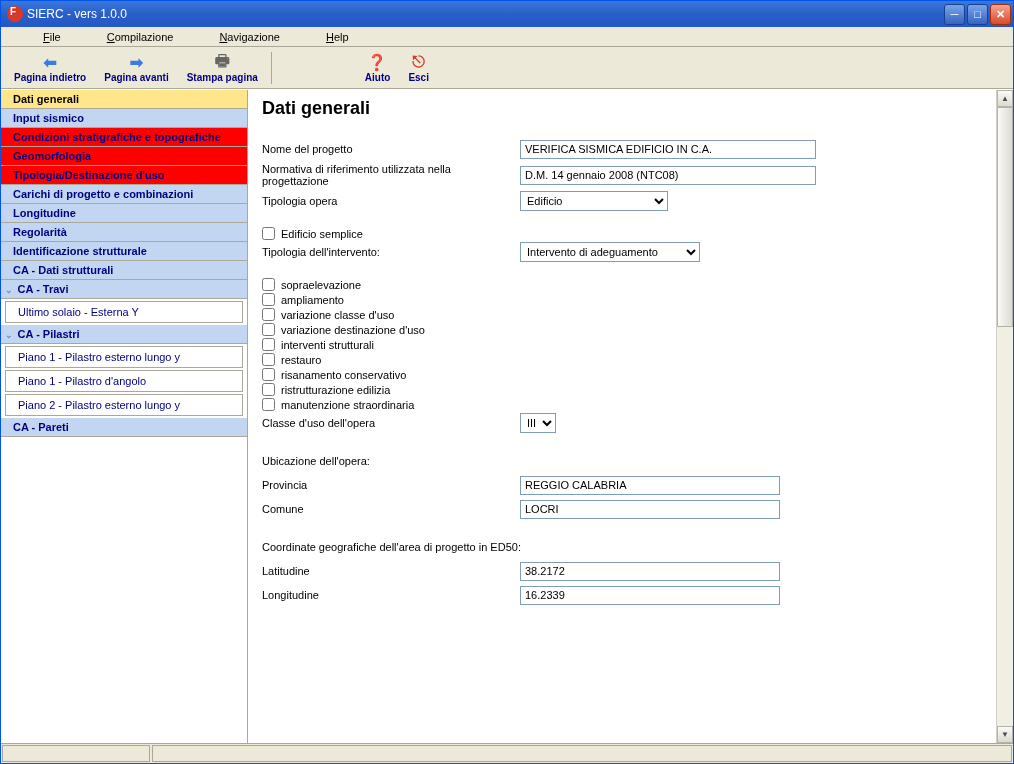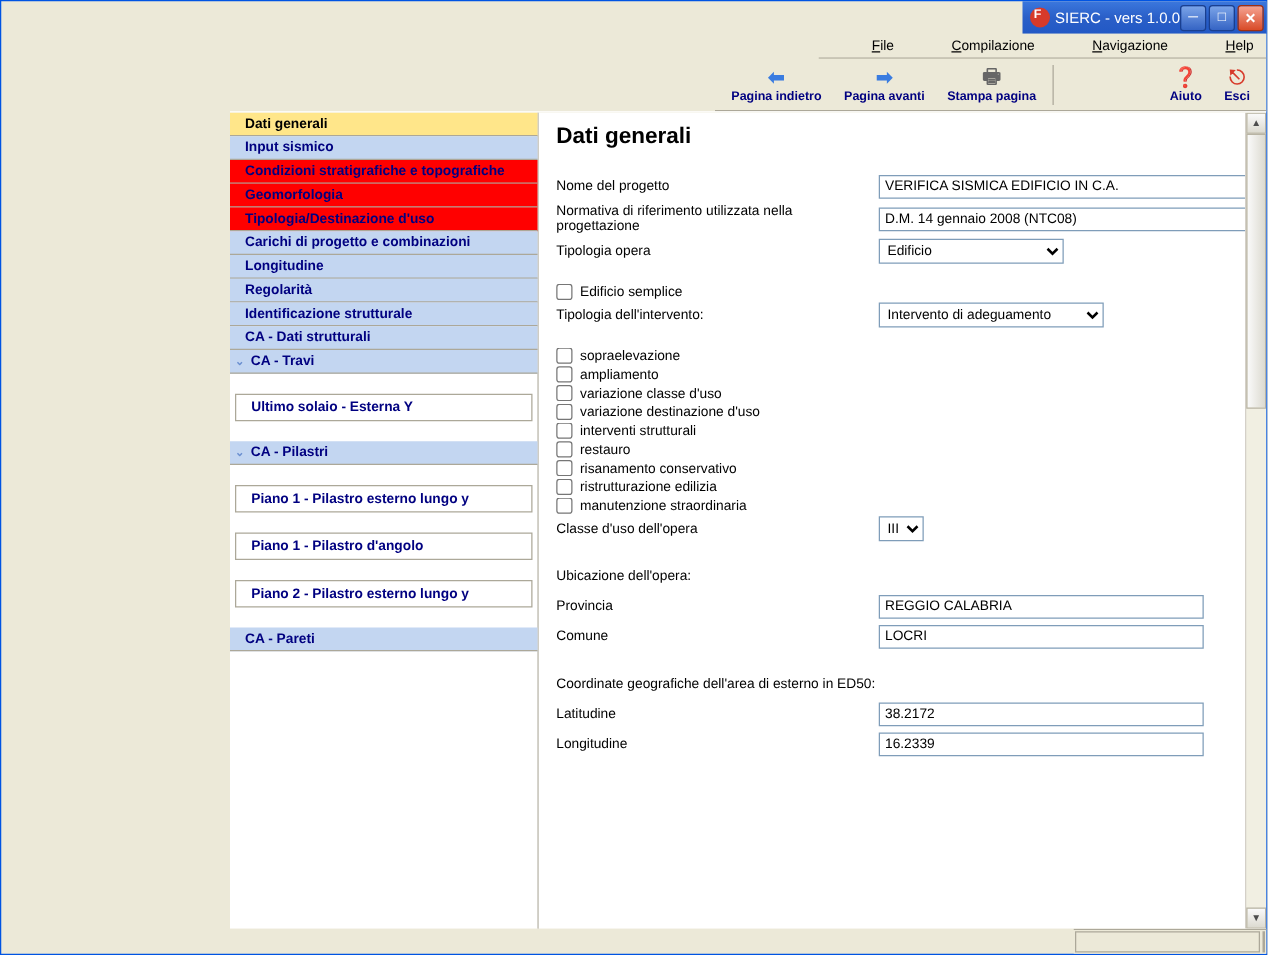--- a/index.html
+++ b/index.html
@@ -1,17 +1,17 @@
 <!DOCTYPE html>
 <html><head>
 <meta charset="utf-8">
 <style>
 * { box-sizing: border-box; margin: 0; padding: 0; }
 body { font-family: Tahoma, Arial, sans-serif; font-size: 11px; background: #ece9d8; overflow: hidden; }
-.window { width: 1014px; height: 764px; background: #ece9d8; border: 1px solid #0054e3; display: flex; flex-direction: column; align-items: flex-end; }
+.window { width: 1014px; height: 764px; background: #ece9d8; border: 1px solid #0054e3; display: flex; flex-direction: column; }
 .titlebar { height: 26px; background: linear-gradient(to bottom, #3b77dd 0%, #2a5fc8 50%, #2258c5 100%); display: flex; align-items: center; padding: 0 2px 0 6px; color: white; }
 .titlebar-icon { width: 16px; height: 16px; background: #d73a2a; border-radius: 50%; margin-right: 4px; position: relative; }
 .titlebar-icon::after { content: 'F'; position: absolute; left: 3px; top: 0px; font-size: 10px; font-weight: bold; color: white; }
 .titlebar-text { flex: 1; font-size: 12px; }
 .titlebar-btns { display: flex; gap: 2px; }
 .tb-btn { width: 21px; height: 21px; background: linear-gradient(to bottom, #7ba4e8, #3564c4); border: 1px solid #1a3f8f; border-radius: 3px; color: white; display: flex; align-items: center; justify-content: center; font-weight: bold; font-size: 11px; cursor: pointer; }
 .tb-btn.close { background: linear-gradient(to bottom, #f5a391, #d84b28); border-color: #a02f10; }
 .menubar { height: 20px; background: #ece9d8; border-bottom: 1px solid #aca899; display: flex; align-items: center; padding: 0 4px; gap: 2px; }
 .menu-item { padding: 2px 6px; cursor: pointer; margin-left: 32px; }
 .menu-u { text-decoration: underline; }
@@ -20,21 +20,21 @@
 .tool-icon { width: 20px; height: 20px; display: flex; align-items: center; justify-content: center; font-size: 16px; }
 .tool-sep { width: 1px; height: 32px; background: #aca899; margin: 0 4px; }
 .tool-spacer { width: 80px; }
 .body-area { flex: 1; display: flex; border-top: 1px solid white; overflow: hidden; }
 .sidebar { width: 247px; background: #fff; border-right: 1px solid #aca899; display: flex; flex-direction: column; }
 .nav-item { padding: 3px 8px 3px 12px; border-bottom: 1px solid #aca899; color: #000080; font-weight: bold; cursor: pointer; background: #c3d6f1; }
 .nav-item.selected { background: #ffe68a; color: #000; }
 .nav-item.alert { background: #ff0000; color: #000080; }
 .nav-item.group { background: #c3d6f1; color: #000080; padding-left: 4px; }
 .nav-chev { color: #6a8fd0; margin-right: 2px; font-size: 9px; }
-.nav-sub { padding: 4px 8px 4px 12px; margin: 16px 4px; border: 1px solid #aca899; background: #fff; color: #000080; font-weight: bold; cursor: pointer; }
+.nav-sub { padding: 4px 8px 4px 12px; margin: 2px 4px; border: 1px solid #aca899; background: #fff; color: #000080; font-weight: normal; cursor: pointer; }
 .content { flex: 1; background: #fff; position: relative; overflow: hidden; }
 .content-inner { padding: 8px 14px; height: 100%; overflow: auto; }
 .page-title { font-size: 18px; font-weight: bold; margin-bottom: 20px; }
 .form-row { display: flex; align-items: center; margin-bottom: 4px; min-height: 20px; }
 .form-label { width: 258px; color: #000; }
 .form-section { margin-top: 18px; }
 .text-input { border: 1px solid #7f9db9; padding: 2px 4px; font-family: Liberation Sans, sans-serif; font-size: 11px; height: 19px; }
 .text-input.w1 { width: 296px; }
 .text-input.w2 { width: 260px; }
 .text-input.w3 { width: 260px; }
@@ -207,21 +207,21 @@
             <input class="text-input w2" value="REGGIO CALABRIA" style="">
           </div>
           <div class="form-row">
             <div class="form-label">Comune</div>
             <input class="text-input w2" value="LOCRI" style="">
           </div>
         </div>
 
         <div class="form-section">
           <div class="form-row">
-              <div>Coordinate geografiche dell'area di esterno in ED50:</div>
+              <div>Coordinate geografiche dell'area di progetto in ED50:</div>
             </div>
           <div class="form-row">
             <div class="form-label">Latitudine</div>
             <input class="text-input w3" value="38.2172" style="">
           </div>
           <div class="form-row">
             <div class="form-label">Longitudine</div>
             <input class="text-input w3" value="16.2339" style="">
           </div>
         </div>

